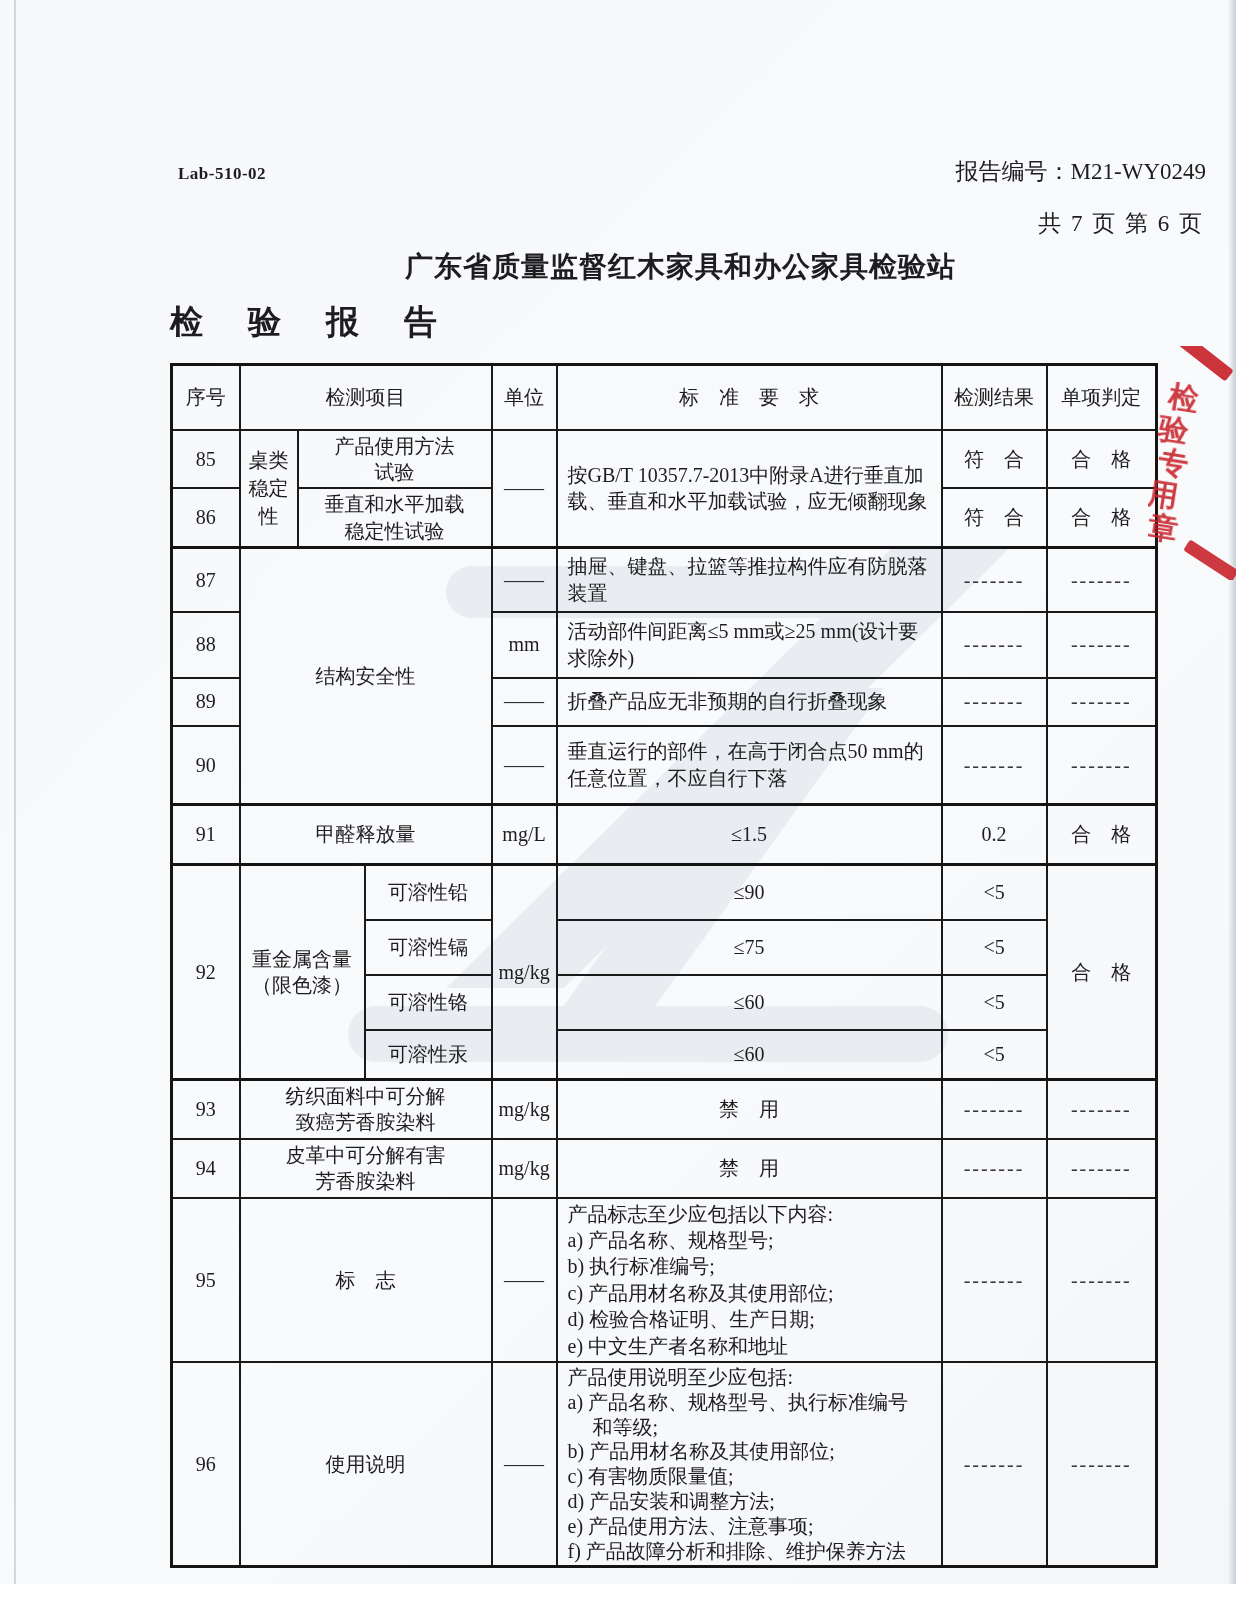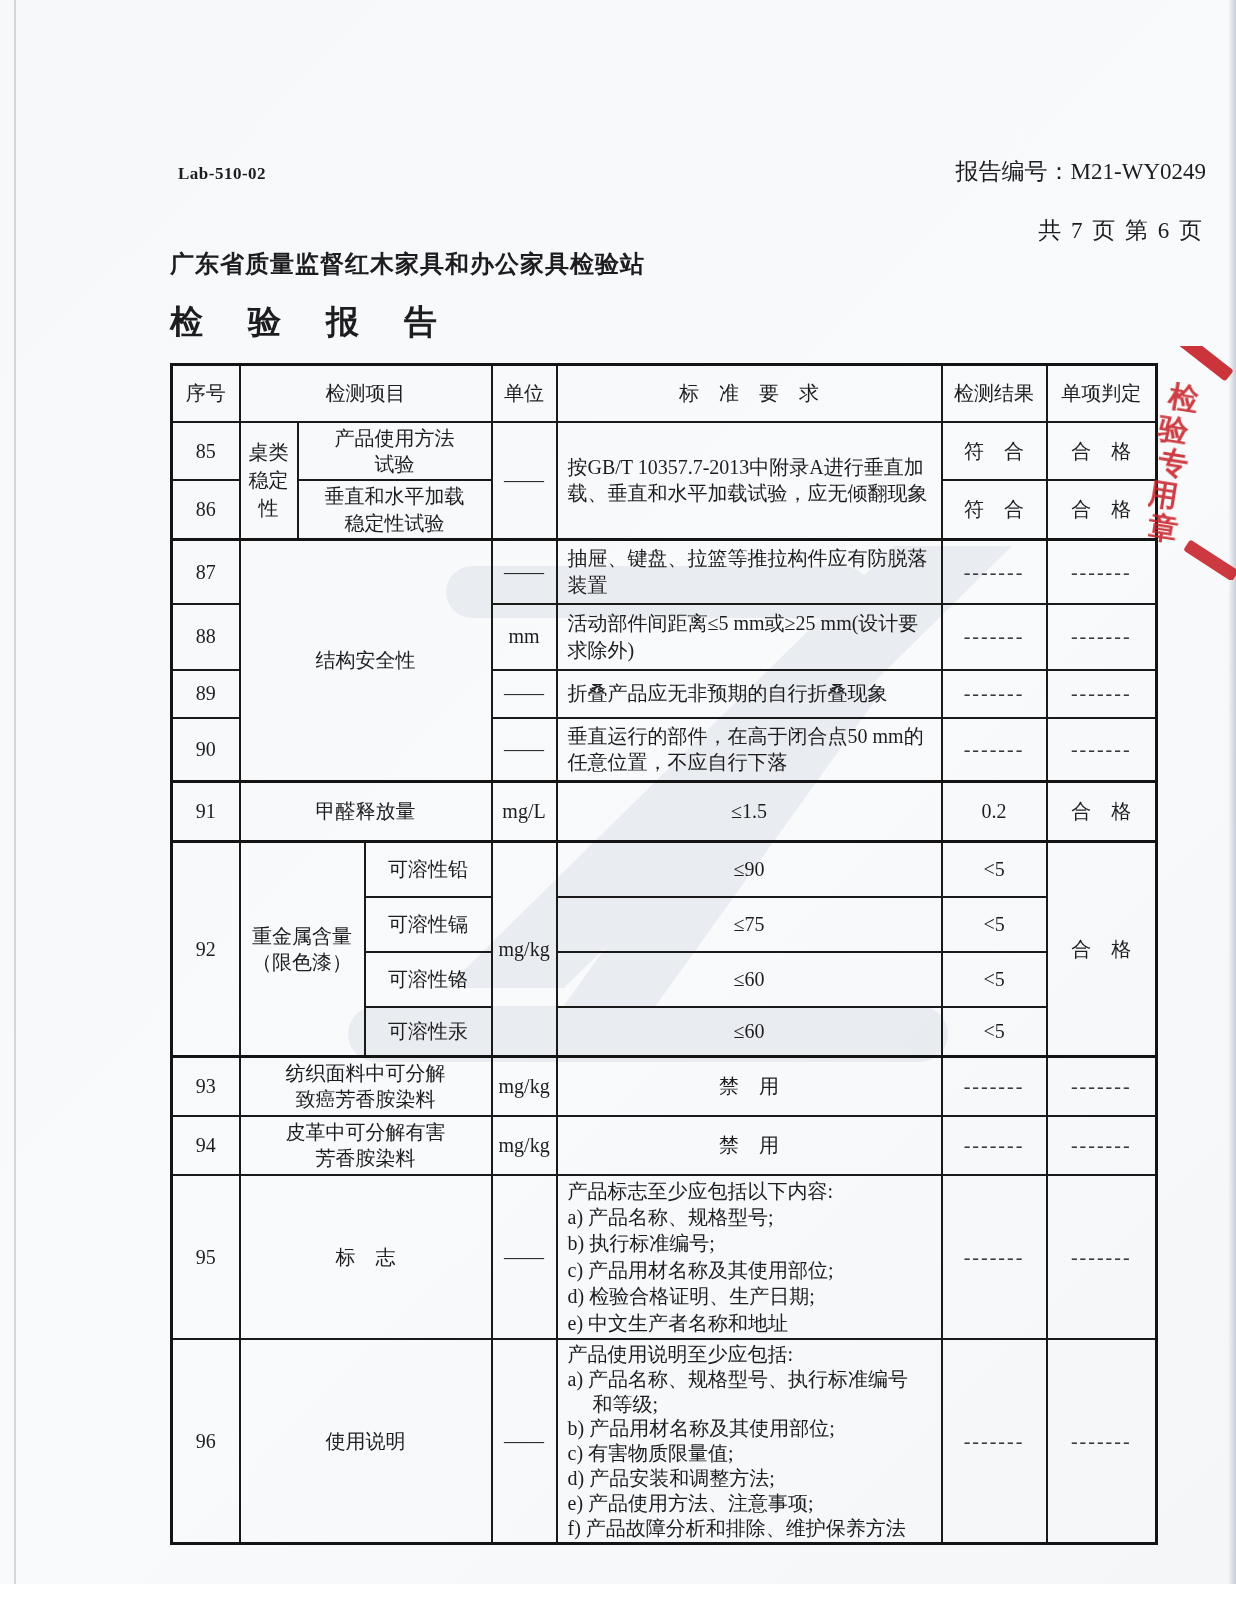--- a/index.html
+++ b/index.html
@@ -12,23 +12,23 @@
   }
   
   .scan-left-line { position:absolute; left:14px; top:0; width:2px; height:1600px; background:#d3d6da; }
   .page-right-edge { position:absolute; right:0; top:0; width:8px; height:1600px;
     background:linear-gradient(to right, rgba(200,206,214,0), #c7cdd6); }
   .page-bottom-band { position:absolute; left:0; bottom:0; width:1236px; height:16px; background:#ffffff; }
 
   
   .form-code { position:absolute; left:178px; top:164px; font-size:17px; font-weight:bold; letter-spacing:.5px; z-index:2; }
   .report-no { position:absolute; right:30px; top:156px; font-size:23px; z-index:2; }
-  .page-info { position:absolute; right:32px; top:215px; font-size:23px; letter-spacing:2px; z-index:2; }
-  .station-title { position:absolute; left:170px; top:248px; width:985px; 
-    font-size:24px; font-weight:bold; letter-spacing:1px; z-index:2; }
+  .page-info { position:absolute; right:32px; top:208px; font-size:23px; letter-spacing:2px; z-index:2; }
+  .station-title { position:absolute; left:188px; top:248px; width:985px; text-align:center;
+    font-size:28px; font-weight:bold; letter-spacing:1px; z-index:2; }
   .doc-title { position:absolute; left:170px; top:300px; width:985px; 
     font-size:33px; font-weight:bold; letter-spacing:6px; z-index:2; }
 
   
   .watermark { position:absolute; left:0; top:0; z-index:0; }
 
   
   table.report { position:absolute; left:170px; top:363px; width:985px; z-index:1;
     border-collapse:collapse; table-layout:fixed; border:3px solid #141414; }
   td, th { border:2px solid #1a1a1a; padding:2px 6px; text-align:center; vertical-align:middle;
@@ -90,21 +90,21 @@
     <col style="width:68px">
       <col style="width:58px">
       <col style="width:67px">
       <col style="width:127px">
     <col style="width:65px">
       <col style="width:385px">
       <col style="width:105px">
       <col style="width:110px">
   </colgroup>
   <tbody>
-      <tr style="height:57px">
+      <tr style="height:65px">
     <th>序号</th>
     <th colspan="3">检测项目</th>
     <th>单位</th>
     <th>标　准　要　求</th>
     <th>检测结果</th>
     <th>单项判定</th>
   </tr>
 
   <tr style="height:58px">
     <td>85</td>
@@ -144,21 +144,21 @@
     <td class="dash">-------</td>
     <td class="dash">-------</td>
   </tr>
   <tr style="height:48px">
     <td>89</td>
     <td>——</td>
     <td class="tleft">折叠产品应无非预期的自行折叠现象</td>
     <td class="dash">-------</td>
     <td class="dash">-------</td>
   </tr>
-  <tr style="height:64px">
+  <tr style="height:79px">
     <td>90</td>
     <td>——</td>
     <td class="tleft">垂直运行的部件，在高于闭合点50 mm的
 任意位置，不应自行下落</td>
     <td class="dash">-------</td>
     <td class="dash">-------</td>
   </tr>
 
   <tr style="height:60px" class="thick">
     <td>91</td>

